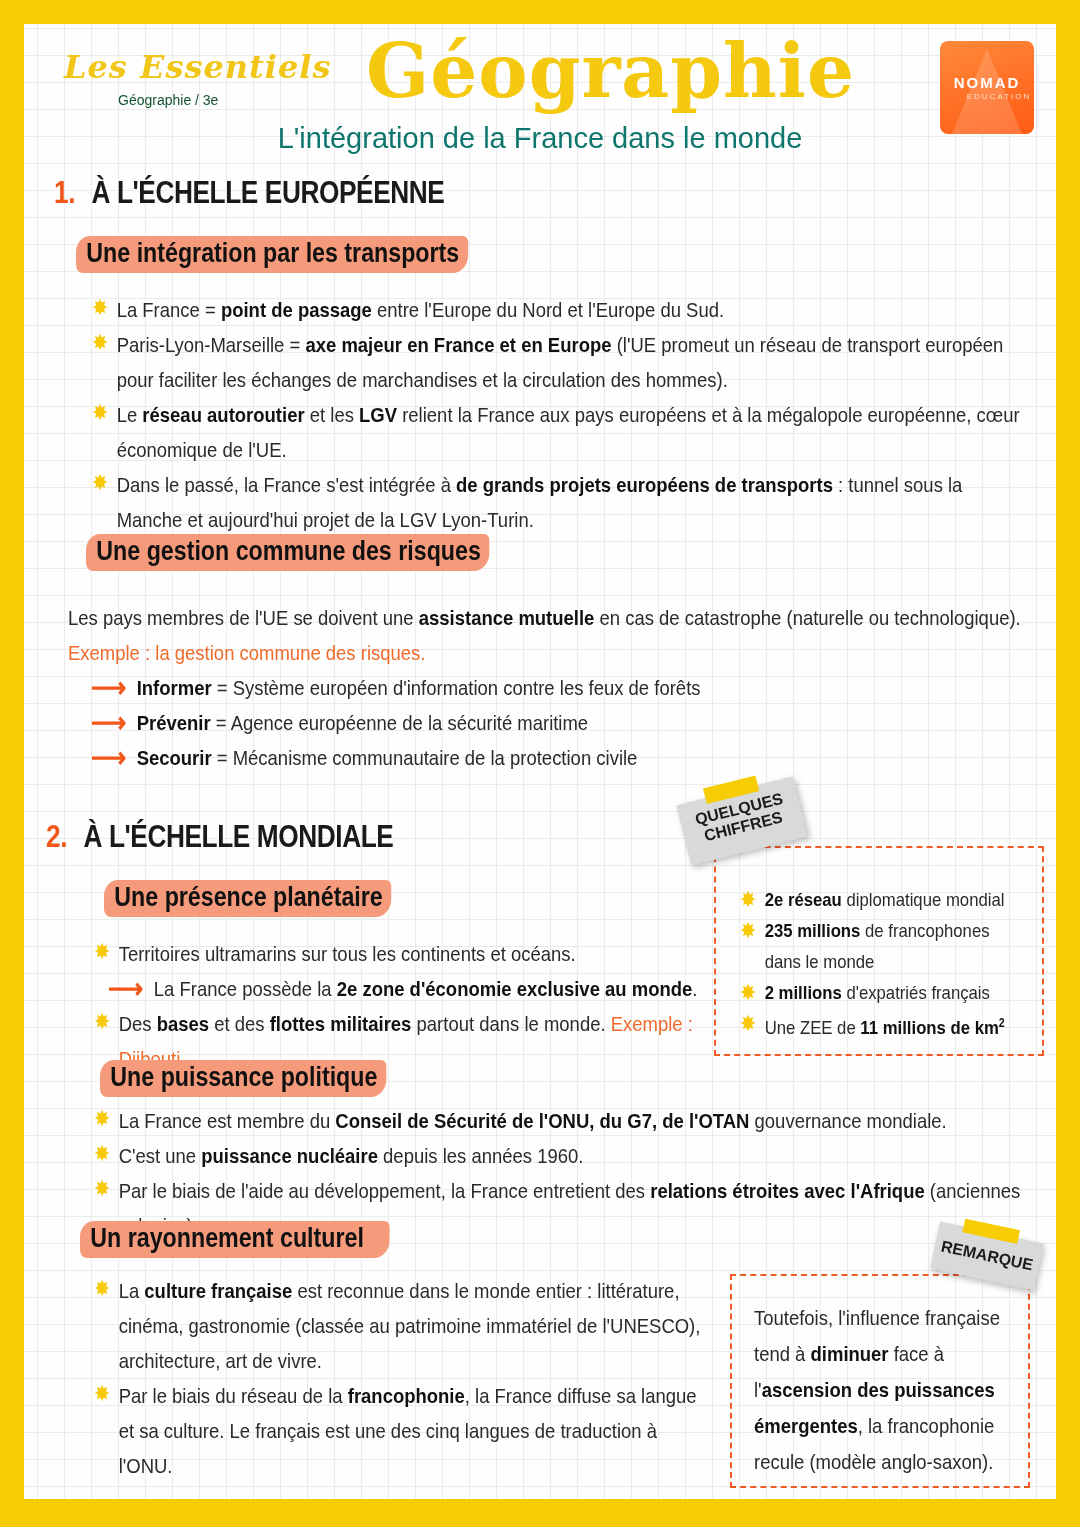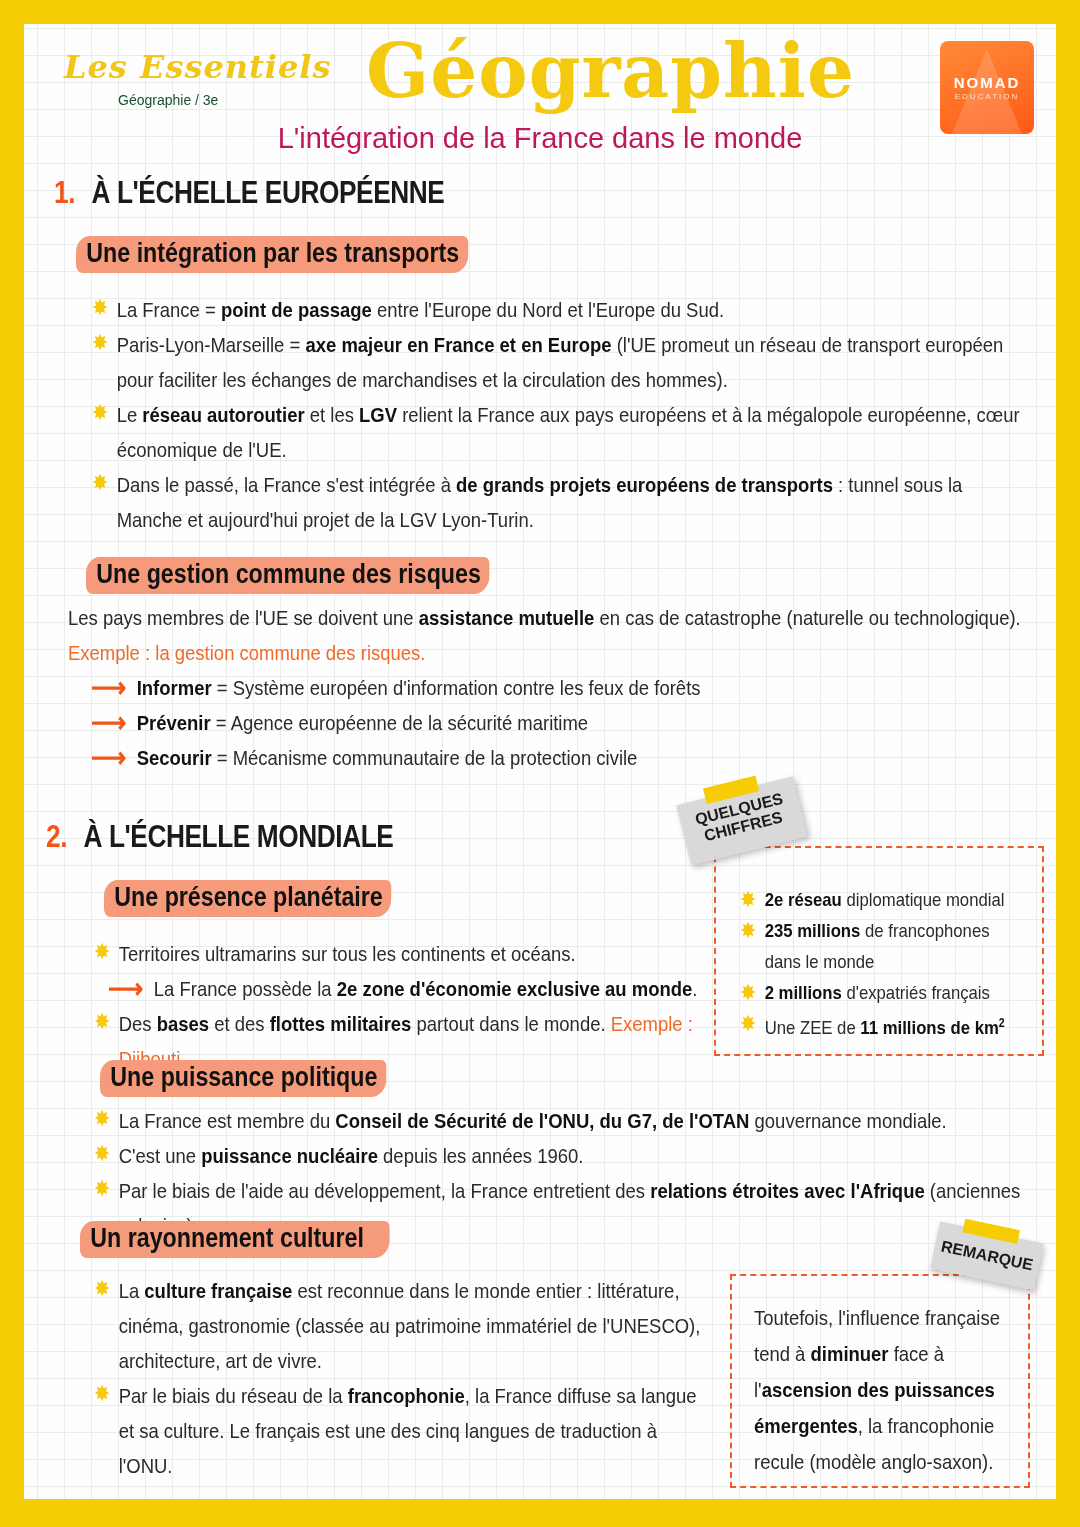--- a/index.html
+++ b/index.html
@@ -10,27 +10,27 @@
            background-image:
              linear-gradient(to right, #ebebeb 1px, transparent 1px),
              linear-gradient(to bottom, #ebebeb 1px, transparent 1px);
            background-size:27px 27px; background-position:13px 4px; }
   .abs { position:absolute; }
   .brand-script { left:64px; top:48px; font-family:"DejaVu Serif", serif; font-style:italic; font-weight:bold;
                   color:#f2c618; font-size:32px; letter-spacing:1px; }
   .brand-sub { left:98px; top:92px; font-size:14px; color:#14532d;margin-left:20px; }
   .main-title { left:366px; top:28px; font-family:"DejaVu Serif", serif; font-weight:bold;
                 color:#f4c90f; font-size:74px; letter-spacing:1px; }
-  .subtitle { left:0; width:1080px; top:122px; text-align:center; font-size:29px; color:#be185d; padding-left:0; }
+  .subtitle { left:0; width:1080px; top:122px; text-align:center; font-size:29px; color:#0f766e; padding-left:0; }
   .logo { left:940px; top:41px; width:94px; height:93px; border-radius:8px;
           background:linear-gradient(160deg,#ff8a3a,#ff5a14); overflow:hidden; }
   .logo .tri { position:absolute; left:12px; top:8px; width:0; height:0;
                border-left:35px solid transparent; border-right:35px solid transparent; border-bottom:85px solid rgba(255,255,255,0.16); }
   .logo .l1 { position:absolute; top:33px; width:94px; text-align:center; color:#fff; font-weight:bold; font-size:15px; letter-spacing:2px; }
-  .logo .l2 { position:absolute; top:51px; width:94px; text-align:center; color:#ffe2cc; font-size:8px; letter-spacing:2px; }
+  .logo .l2 { position:absolute; top:51px; width:94px; text-align:center; color:#ffe2cc; font-size:8px; letter-spacing:2px;margin-left:12px; }
 
   .sec-title { font-size:32px; font-weight:bold; color:#1a1a1a; letter-spacing:-0.5px; transform:scaleX(0.82); transform-origin:left center; white-space:nowrap; }
   .sec-num { color:#f2571a; margin-right:20px; }
   .hl { background:#f59b7c; border-radius:16px 6px 18px 8px; padding:2px 10px 4px 12px; font-size:27px; font-weight:bold; color:#111;
         display:inline-block; transform:scaleX(0.86); transform-origin:left center; white-space:nowrap; }
   .txt { font-size:21px; color:#2a2a2a; line-height:35px; transform:scaleX(0.88); transform-origin:left top; }
   .txt b { color:#111; }
   .orange { color:#f06a2a; }
   ul.list { list-style:none; margin:0; padding:0; }
   ul.list li { position:relative; padding-left:28px; }
@@ -66,21 +66,21 @@
 
 <div class="abs txt" style="left:92px;top:292px;width:1060px;">
   <ul class="list">
     <li><span class="star">✸</span><span>La France = </span><b>point de passage</b><span> entre l'Europe du Nord et l'Europe du Sud.</span></li>
     <li><span class="star">✸</span><span>Paris-Lyon-Marseille = </span><b>axe majeur en France et en Europe</b><span> (l'UE promeut un réseau de transport européen pour faciliter les échanges de marchandises et la circulation des hommes).</span></li>
     <li><span class="star">✸</span><span>Le </span><b>réseau autoroutier</b><span> et les </span><b>LGV</b><span> relient la France aux pays européens et à la mégalopole européenne, cœur économique de l'UE.</span></li>
     <li><span class="star">✸</span><span>Dans le passé, la France s'est intégrée à </span><b>de grands projets européens de transports</b><span> : tunnel sous la Manche et aujourd'hui projet de la LGV Lyon-Turin.</span></li>
   </ul>
 </div>
 
-<div class="abs" style="left:86px;top:557px;">
+<div class="abs" style="left:86px;top:534px;">
   <span class="hl">Une gestion commune des risques</span>
 </div>
 
 <div class="abs txt" style="left:68px;top:600px;width:1090px;">
   <div><span>Les pays membres de l'UE se doivent une </span><b>assistance mutuelle</b><span> en cas de catastrophe (naturelle ou technologique).</span></div>
   <div class="orange">Exemple : la gestion commune des risques.</div>
   <div style="padding-left:26px;">
     <div><span class="arrow">⟶</span><b>Informer</b><span> = Système européen d'information contre les feux de forêts</span></div>
     <div><span class="arrow">⟶</span><b>Prévenir</b><span> = Agence européenne de la sécurité maritime</span></div>
     <div><span class="arrow">⟶</span><b>Secourir</b><span> = Mécanisme communautaire de la protection civile</span></div>

